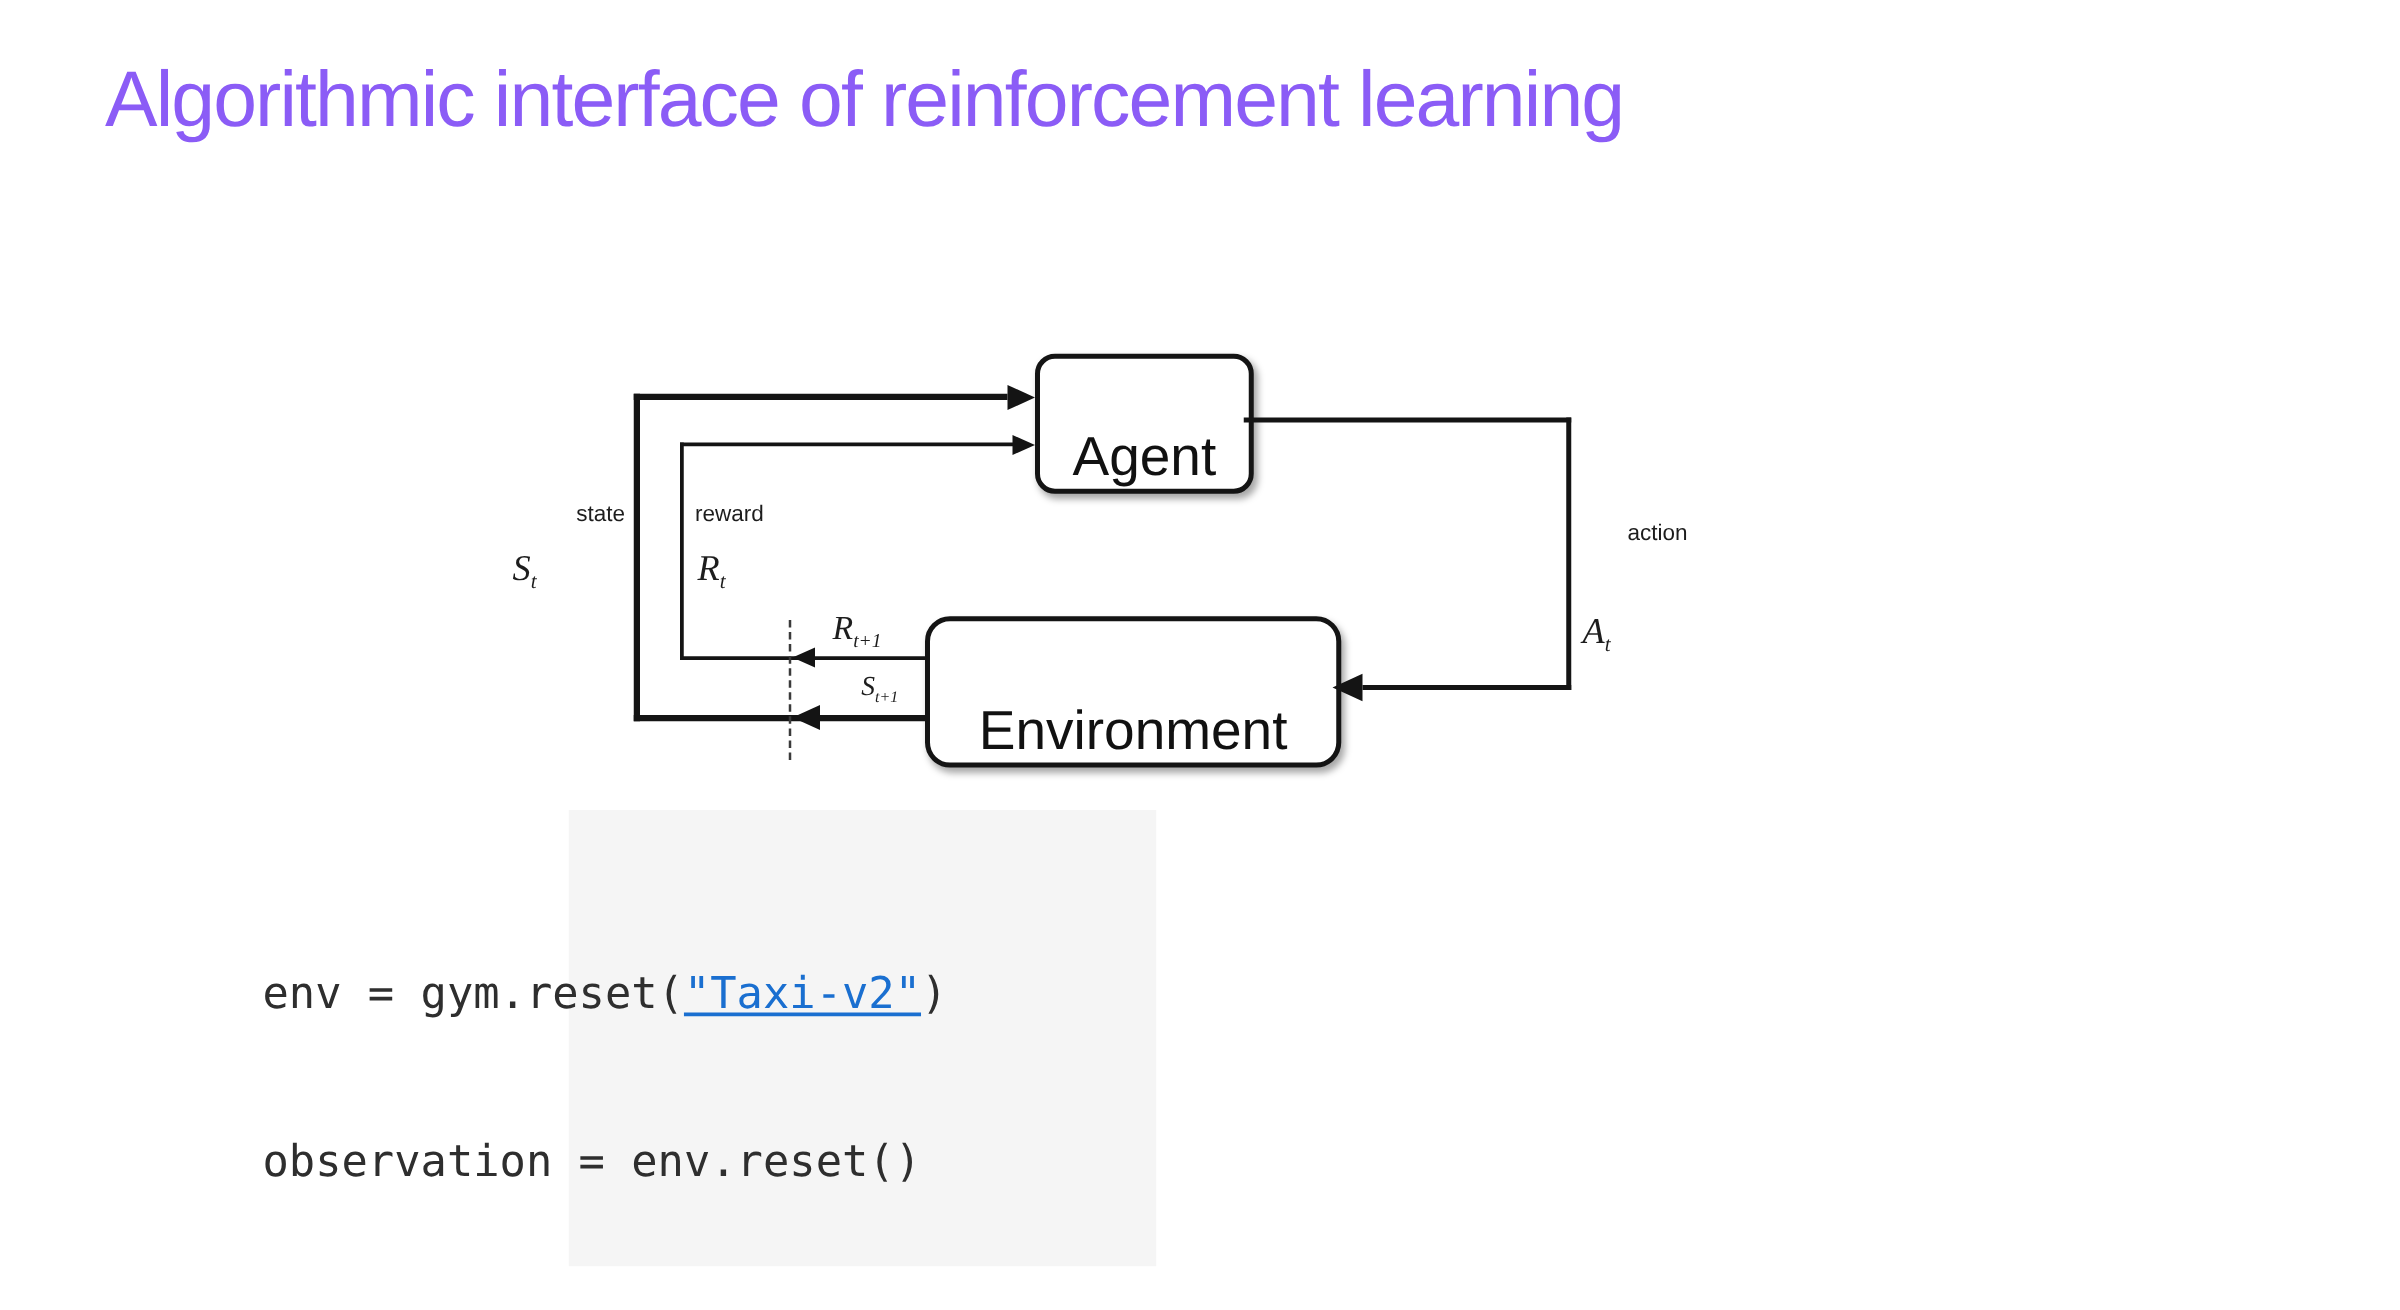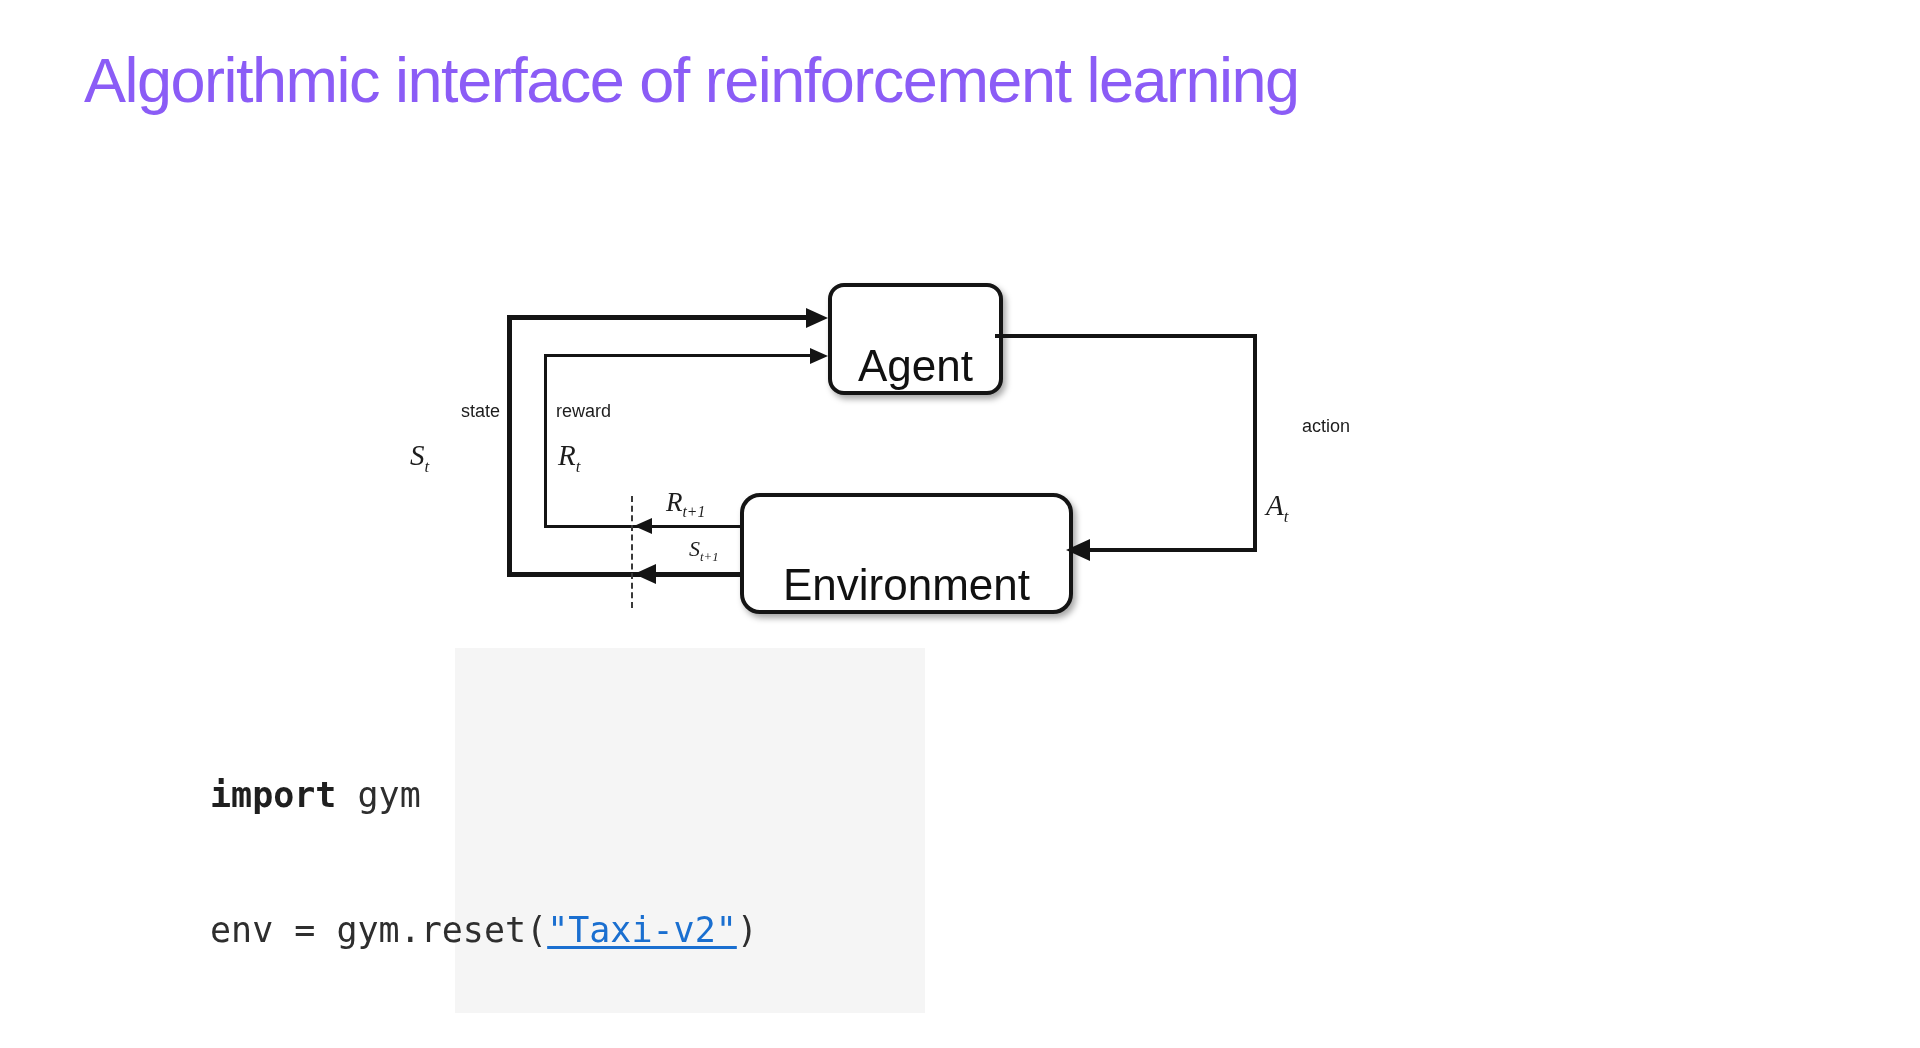--- a/index.html
+++ b/index.html
@@ -93,21 +93,20 @@
     <div class="sym" style="left:558px; top:439px;"><span>R</span><sub>t</sub></div>
 
     <div class="lbl" style="left:1266px; top:416px;margin-left:36px;">action</div>
     <div class="sym" style="left:1266px; top:457px;margin-top:32px;"><span>A</span><sub>t</sub></div>
 
     <div class="sym" style="left:666px; top:487px; font-size:27px;"><span>R</span><sub>t+1</sub></div>
     <div class="sym" style="left:689px; top:536px; font-size:22px;"><span>S</span><sub>t+1</sub></div>
   </div>
 
   <div class="code">
-    <div><span class="kw">import</span><span> gym</span></div>
     <div><span>env = gym.reset(</span><span class="str-link">"Taxi-v2"</span><span>)</span></div>
     <div><span>observation = env.reset()</span></div>
     
     
     
     
   </div>
 
 </div>
 

